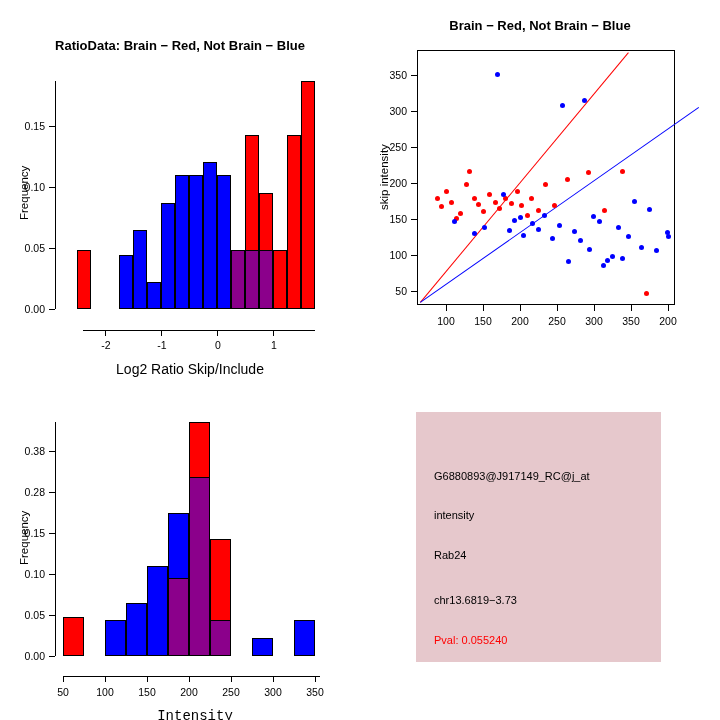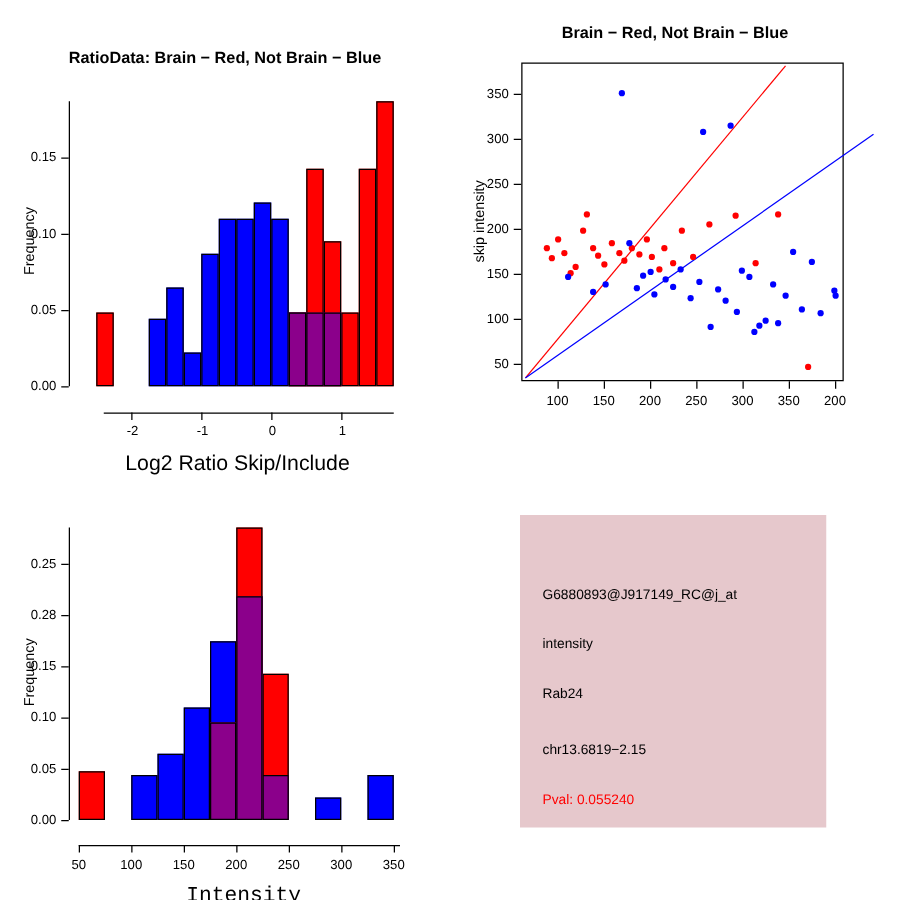--- a/index.html
+++ b/index.html
@@ -18,21 +18,21 @@
   .panel {
     position: absolute;
   }
   .panel-title {
     font-size: 13px;
     font-weight: bold;
     text-align: center;
     white-space: nowrap;
   }
   .axis-label {
-    font-size: 17px;
+    font-size: 14px;
     text-align: center;
     white-space: nowrap;
   }
   .axis-label-y {
     font-size: 11.5px;
     white-space: nowrap;
     transform-origin: 0 0;
     transform: rotate(-90deg);
     position: absolute;
   }
@@ -271,21 +271,21 @@
   <div class="tick" style="left:49px;top:255px;width:6px;height:1px;"></div>
   <div class="tick" style="left:49px;top:214px;width:6px;height:1px;"></div>
   <div class="tick" style="left:49px;top:173px;width:6px;height:1px;"></div>
   <div class="tick" style="left:49px;top:132px;width:6px;height:1px;"></div>
   <div class="tick" style="left:49px;top:91px;width:6px;height:1px;"></div>
   <div class="tick-label y" style="left:9px;top:290px;width:36px;">0.00</div>
   <div class="tick-label y" style="left:9px;top:249px;width:36px;">0.05</div>
   <div class="tick-label y" style="left:9px;top:208px;width:36px;">0.10</div>
   <div class="tick-label y" style="left:9px;top:167px;width:36px;">0.15</div>
   <div class="tick-label y" style="left:9px;top:126px;width:36px;">0.28</div>
-  <div class="tick-label y" style="left:9px;top:85px;width:36px;">0.25</div>
+  <div class="tick-label y" style="left:9px;top:85px;width:36px;">0.38</div>
 
   <div class="axisline" style="left:63px;top:316px;width:257px;height:1px;"></div>
   <div class="tick" style="left:63px;top:316px;width:1px;height:6px;"></div>
   <div class="tick" style="left:105px;top:316px;width:1px;height:6px;"></div>
   <div class="tick" style="left:147px;top:316px;width:1px;height:6px;"></div>
   <div class="tick" style="left:189px;top:316px;width:1px;height:6px;"></div>
   <div class="tick" style="left:231px;top:316px;width:1px;height:6px;"></div>
   <div class="tick" style="left:273px;top:316px;width:1px;height:6px;"></div>
   <div class="tick" style="left:315px;top:316px;width:1px;height:6px;"></div>
   <div class="tick-label" style="left:48px;top:326px;width:30px;text-align:center;">50</div>
@@ -313,15 +313,15 @@
 
   <div class="bar overlap" style="left:168px;top:218px;width:21px;height:78px;"></div>
   <div class="bar overlap" style="left:189px;top:117px;width:21px;height:179px;"></div>
   <div class="bar overlap" style="left:210px;top:260px;width:21px;height:36px;"></div>
 </div>
 
 <div class="infobox" style="left:416px;top:412px;width:245px;height:250px;">
   <div class="line" style="left:18px;top:58px;">G6880893@J917149_RC@j_at</div>
   <div class="line" style="left:18px;top:97px;">intensity</div>
   <div class="line" style="left:18px;top:137px;">Rab24</div>
-  <div class="line" style="left:18px;top:182px;">chr13.6819−2.15</div>
+  <div class="line" style="left:18px;top:182px;">chr13.6819−3.73</div>
   <div class="line pval" style="left:18px;top:222px;">Pval: 0.055240</div>
 </div>
 
 </body></html>

